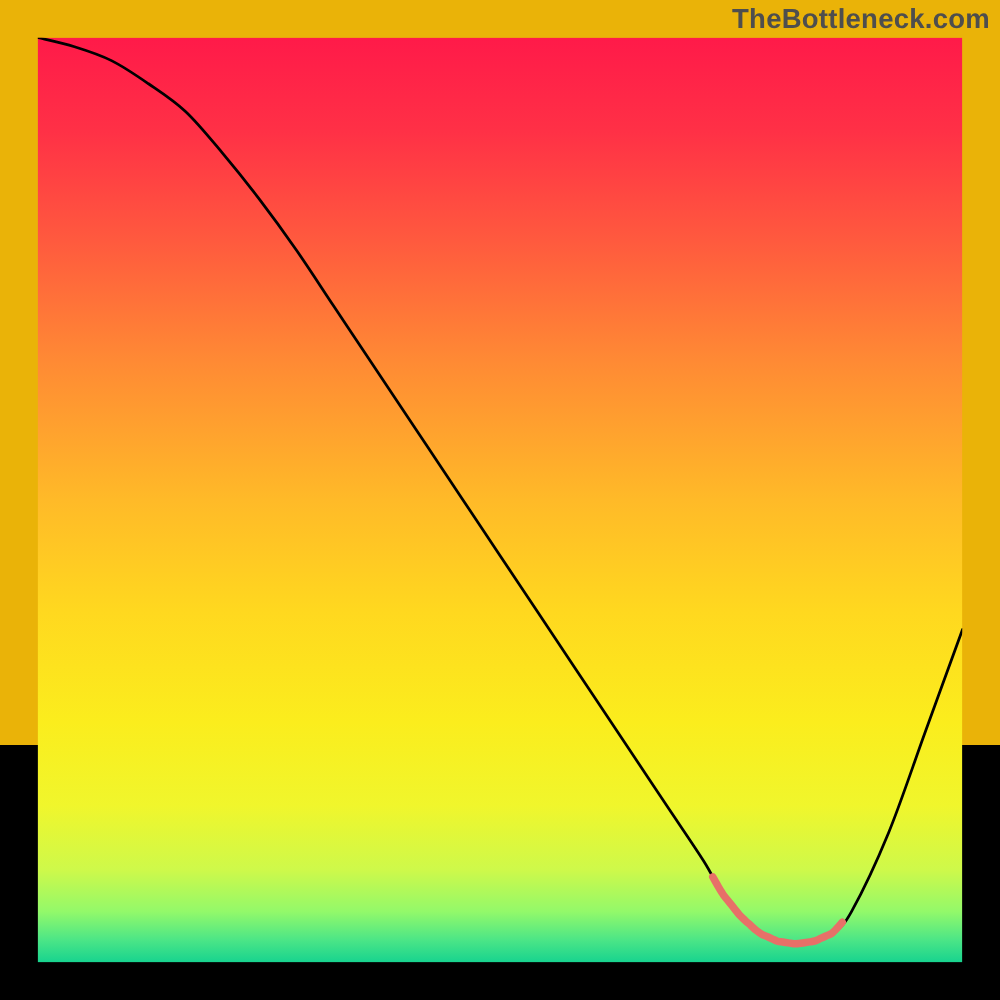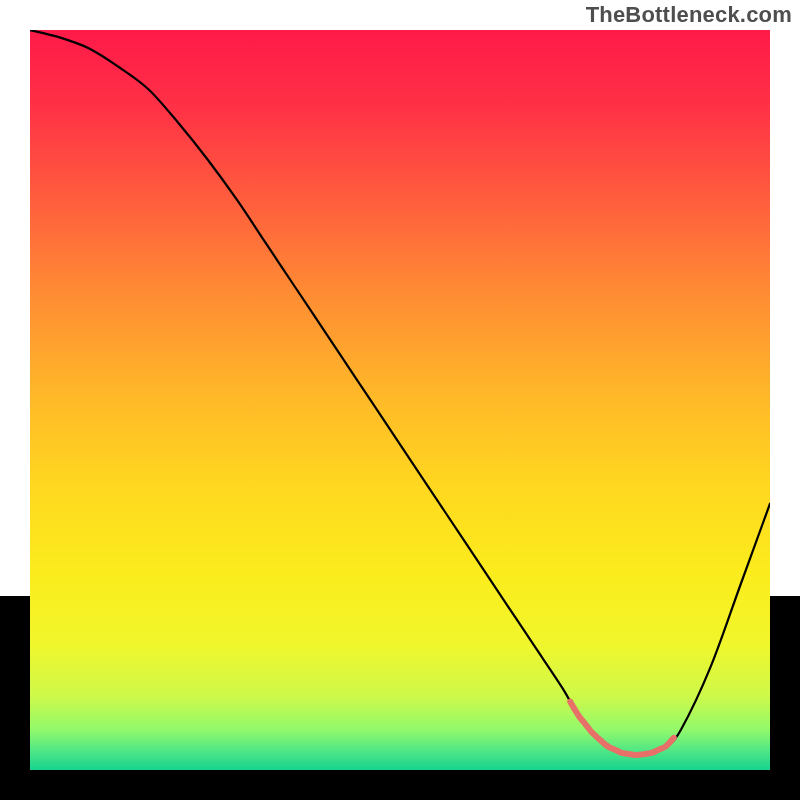--- a/index.html
+++ b/index.html
@@ -8,21 +8,21 @@
     width: 800px;
     height: 800px;
     background: #000;
     overflow: hidden;
     font-family: Arial, Helvetica, sans-serif;
   }
   .frame {
     position: relative;
     width: 800px;
     height: 596px;
-    background: #ffffff;
+    background: #eab308;
   }
   .watermark {
     position: absolute;
     top: 2px;
     right: 8px;
     font-size: 22px;
     font-weight: 600;
     color: #4e4e4e;
     letter-spacing: 0.2px;
     z-index: 5;

